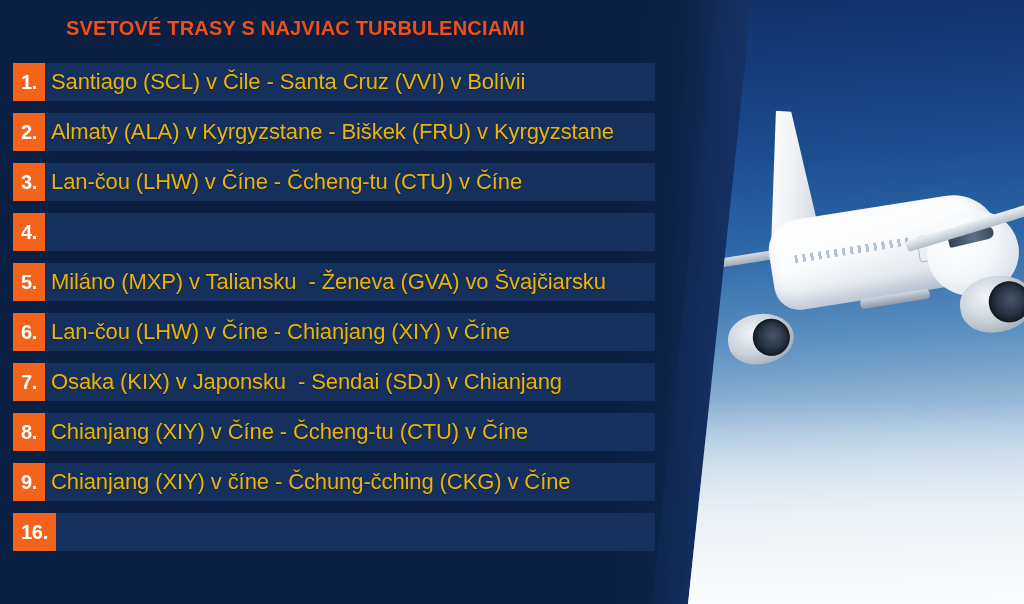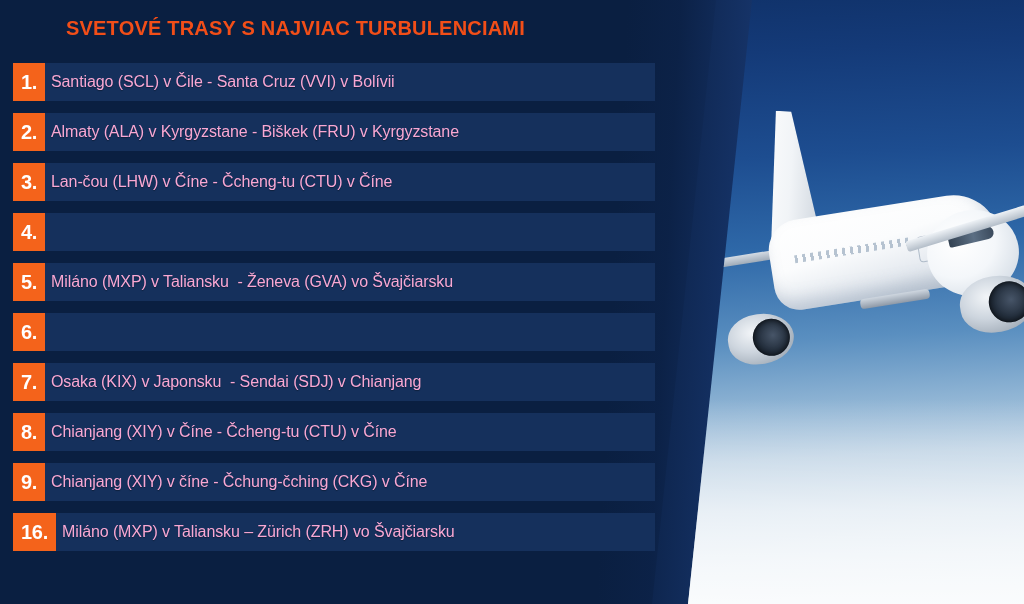--- a/index.html
+++ b/index.html
@@ -172,22 +172,22 @@
     justify-content:center;
     padding:0 3px;
     letter-spacing:-.3px;
   }
   .row-10 .badge { min-width:43px; }
   .row-text {
     position:relative;
     z-index:2;
     display:flex;
     align-items:center;
-    color:#f9a8d4;
-    font-size:16px;
+    color:#eab308;
+    font-size:22px;
     padding-left:6px;
     white-space:pre;
     letter-spacing:-.1px;
     text-shadow:0 1px 1px rgba(0,0,0,.35);
   }
 </style>
 </head>
 <body>
 
 <div class="canvas">
@@ -258,20 +258,21 @@
 
     <div class="row row-5">
       <div class="row-strip"></div>
       <div class="badge">5.</div>
       <div class="row-text">Miláno (MXP) v Taliansku  - Ženeva (GVA) vo Švajčiarsku</div>
     </div>
 
     <div class="row row-6">
       <div class="row-strip"></div>
       <div class="badge">6.</div>
+      <div class="row-text">Lan-čou (LHW) v Číne - Chianjang (XIY) v Číne</div>
     </div>
 
     <div class="row row-7">
       <div class="row-strip"></div>
       <div class="badge">7.</div>
       <div class="row-text">Osaka (KIX) v Japonsku  - Sendai (SDJ) v Chianjang</div>
     </div>
 
     <div class="row row-8">
       <div class="row-strip"></div>
@@ -281,17 +282,16 @@
 
     <div class="row row-9">
       <div class="row-strip"></div>
       <div class="badge">9.</div>
       <div class="row-text">Chianjang (XIY) v číne - Čchung-čching (CKG) v Číne</div>
     </div>
 
     <div class="row row-10">
       <div class="row-strip"></div>
       <div class="badge">16.</div>
-      <div class="row-text">Miláno (MXP) v Taliansku – Zürich (ZRH) vo Švajčiarsku</div>
     </div>
 
   </div>
 </div>
 
 </body></html>

